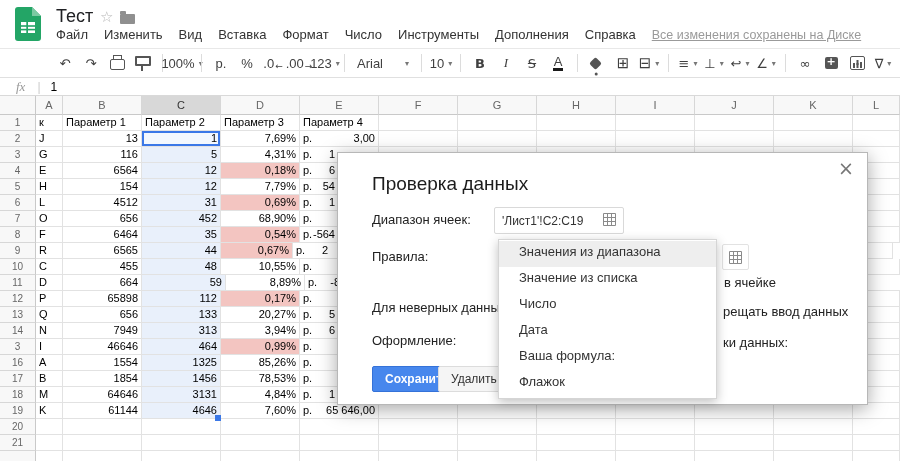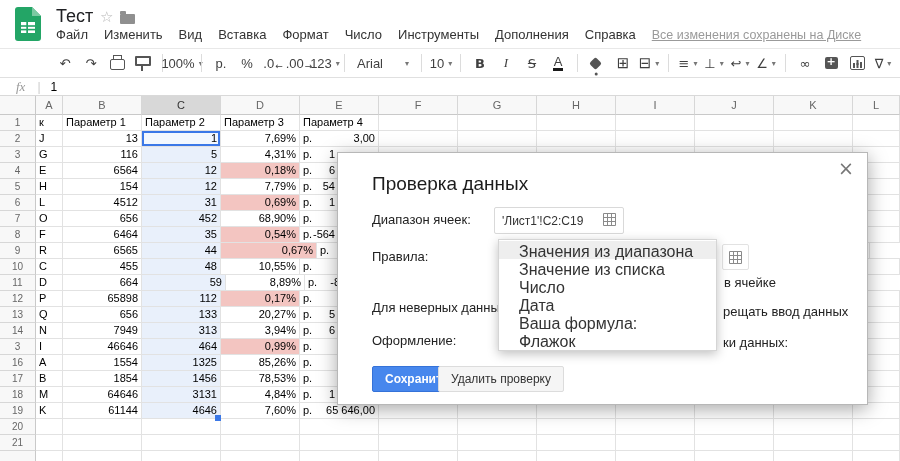--- a/index.html
+++ b/index.html
@@ -86,21 +86,21 @@
   .frag{position:absolute;font-size:13px;color:#222;white-space:nowrap;}
   .frag-cell{left:386px;top:122px;} .frag-forbid{left:385px;top:151px;} .frag-help{left:385px;top:182px;}
   .btn-save{position:absolute;left:34px;top:213px;background:#4787ed;border:1px solid #3572d8;color:#fff;
             font-size:12px;font-weight:bold;border-radius:2px;padding:5px 12px;font-family:inherit;}
   .btn-remove{position:absolute;left:100px;top:213px;background:#f5f5f5;border:1px solid #dcdcdc;color:#333;
               font-size:12px;border-radius:2px;padding:5px 12px;white-space:nowrap;font-family:inherit;}
 
   
   .dropdown{position:absolute;left:498px;top:239px;width:219px;background:#fff;z-index:20;
             border:1px solid #d5d5d5;box-shadow:0 3px 10px rgba(0,0,0,.25);box-sizing:border-box;padding:1px 0;}
-  .dd-item{height:18px;line-height:22.4px;padding-left:20px;font-size:16px;color:#333;white-space:nowrap;}
+  .dd-item{height:26px;line-height:22.4px;padding-left:20px;font-size:13px;color:#333;white-space:nowrap;}
   .dd-item.sel{background:#eee;}
 </style>
 </head>
 <body>
 
 <div class="stage">
 
   <span class="logo">
     <svg width="26" height="34" viewBox="0 0 26 34">
       <path d="M3 0h14l9 9v22a3 3 0 0 1-3 3H3a3 3 0 0 1-3-3V3a3 3 0 0 1 3-3z" fill="#23A566"></path>
@@ -383,21 +383,21 @@
           <div class="cell" style="width: 79px;"></div>
           <div class="cell" style="width: 79px;"></div>
           <div class="cell" style="width: 79px;"></div>
           <div class="cell" style="width: 47px;"></div>
         </div>
         <div class="row">
           <div class="rnum">9</div>
           <div class="cell" style="width: 27px;">R</div>
           <div class="cell num" style="width: 79px;">6565</div>
           <div class="cell num csel" style="width: 79px;">44</div>
-          <div class="cell num red" style="width: 96px;">0,67%</div>
+          <div class="cell num red" style="width: 72px;">0,67%</div>
           <div class="cell e" style="width: 79px;">
             <span class="cur">р.</span>
             <span class="vfrag">2</span>
           </div>
           <div class="cell" style="width: 79px;"></div>
           <div class="cell" style="width: 79px;"></div>
           <div class="cell" style="width: 79px;"></div>
           <div class="cell" style="width: 79px;"></div>
           <div class="cell" style="width: 79px;"></div>
           <div class="cell" style="width: 79px;"></div>

